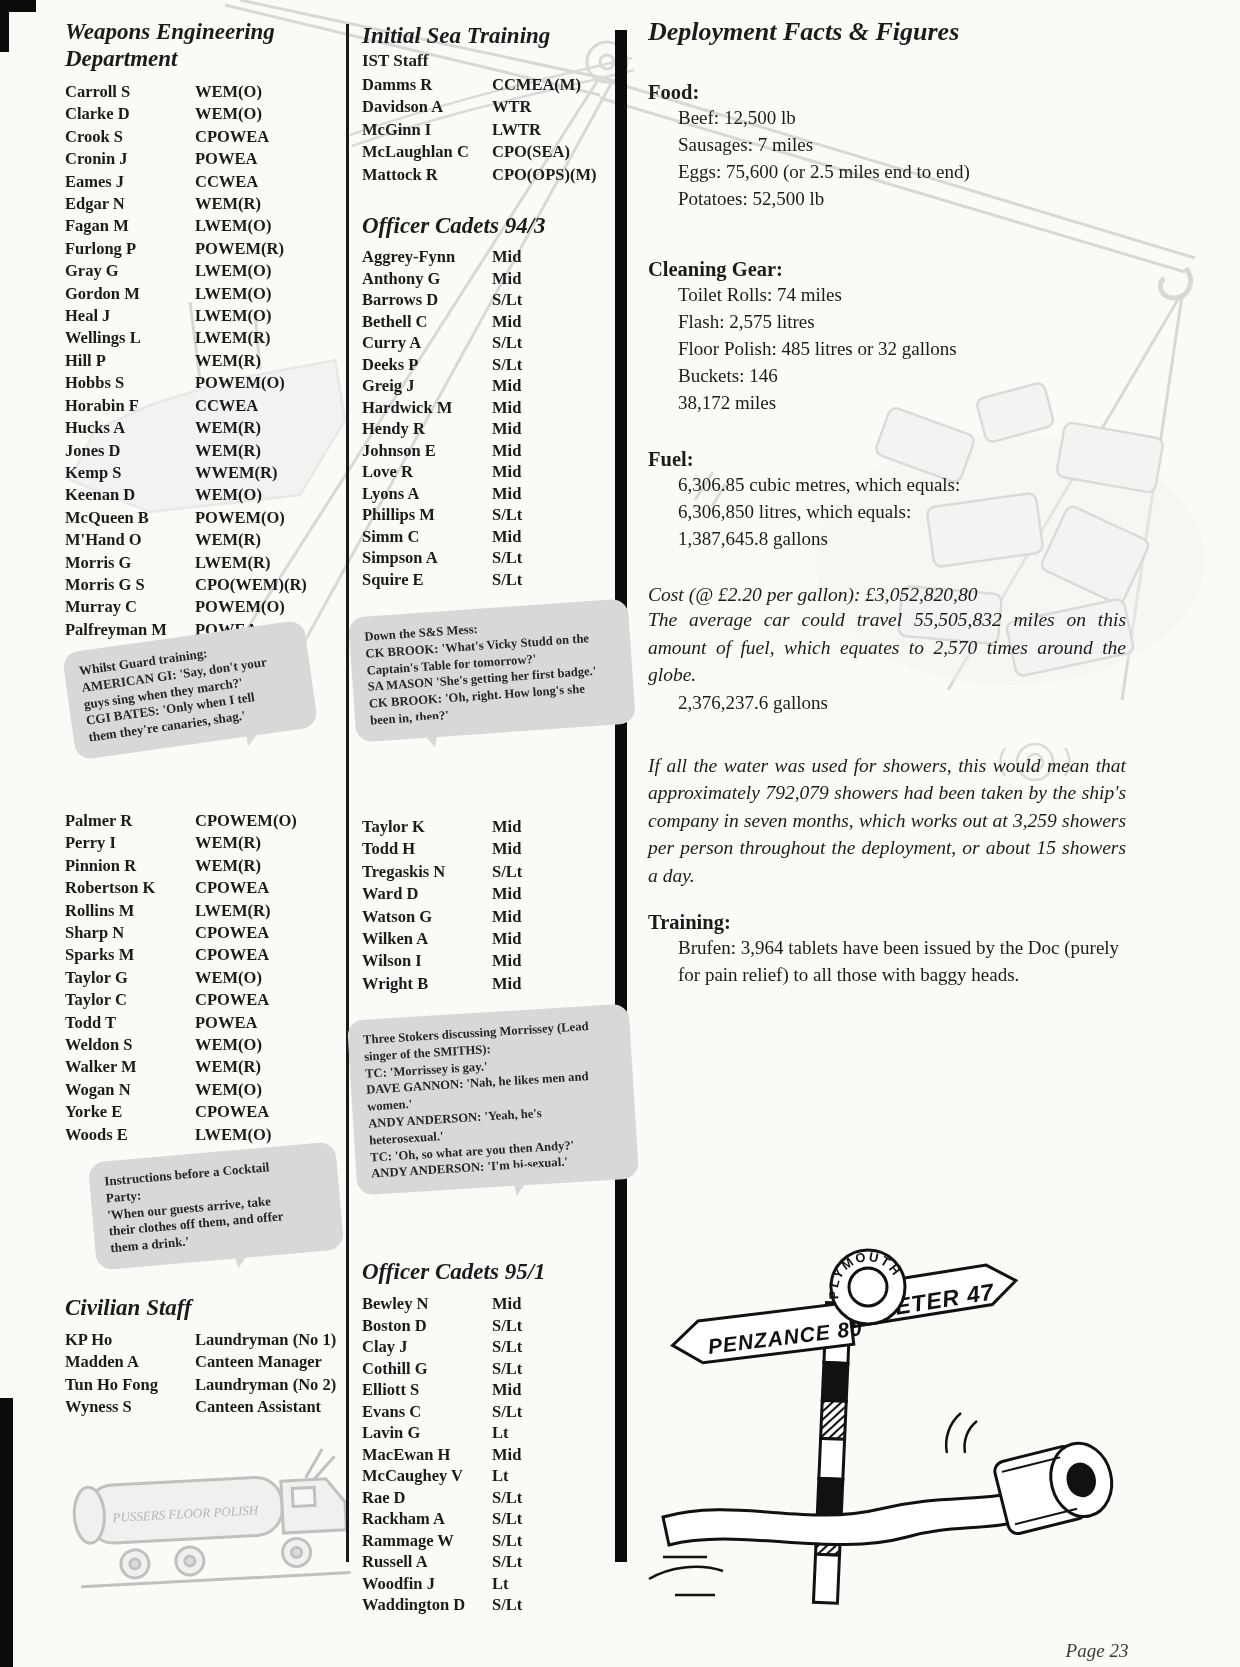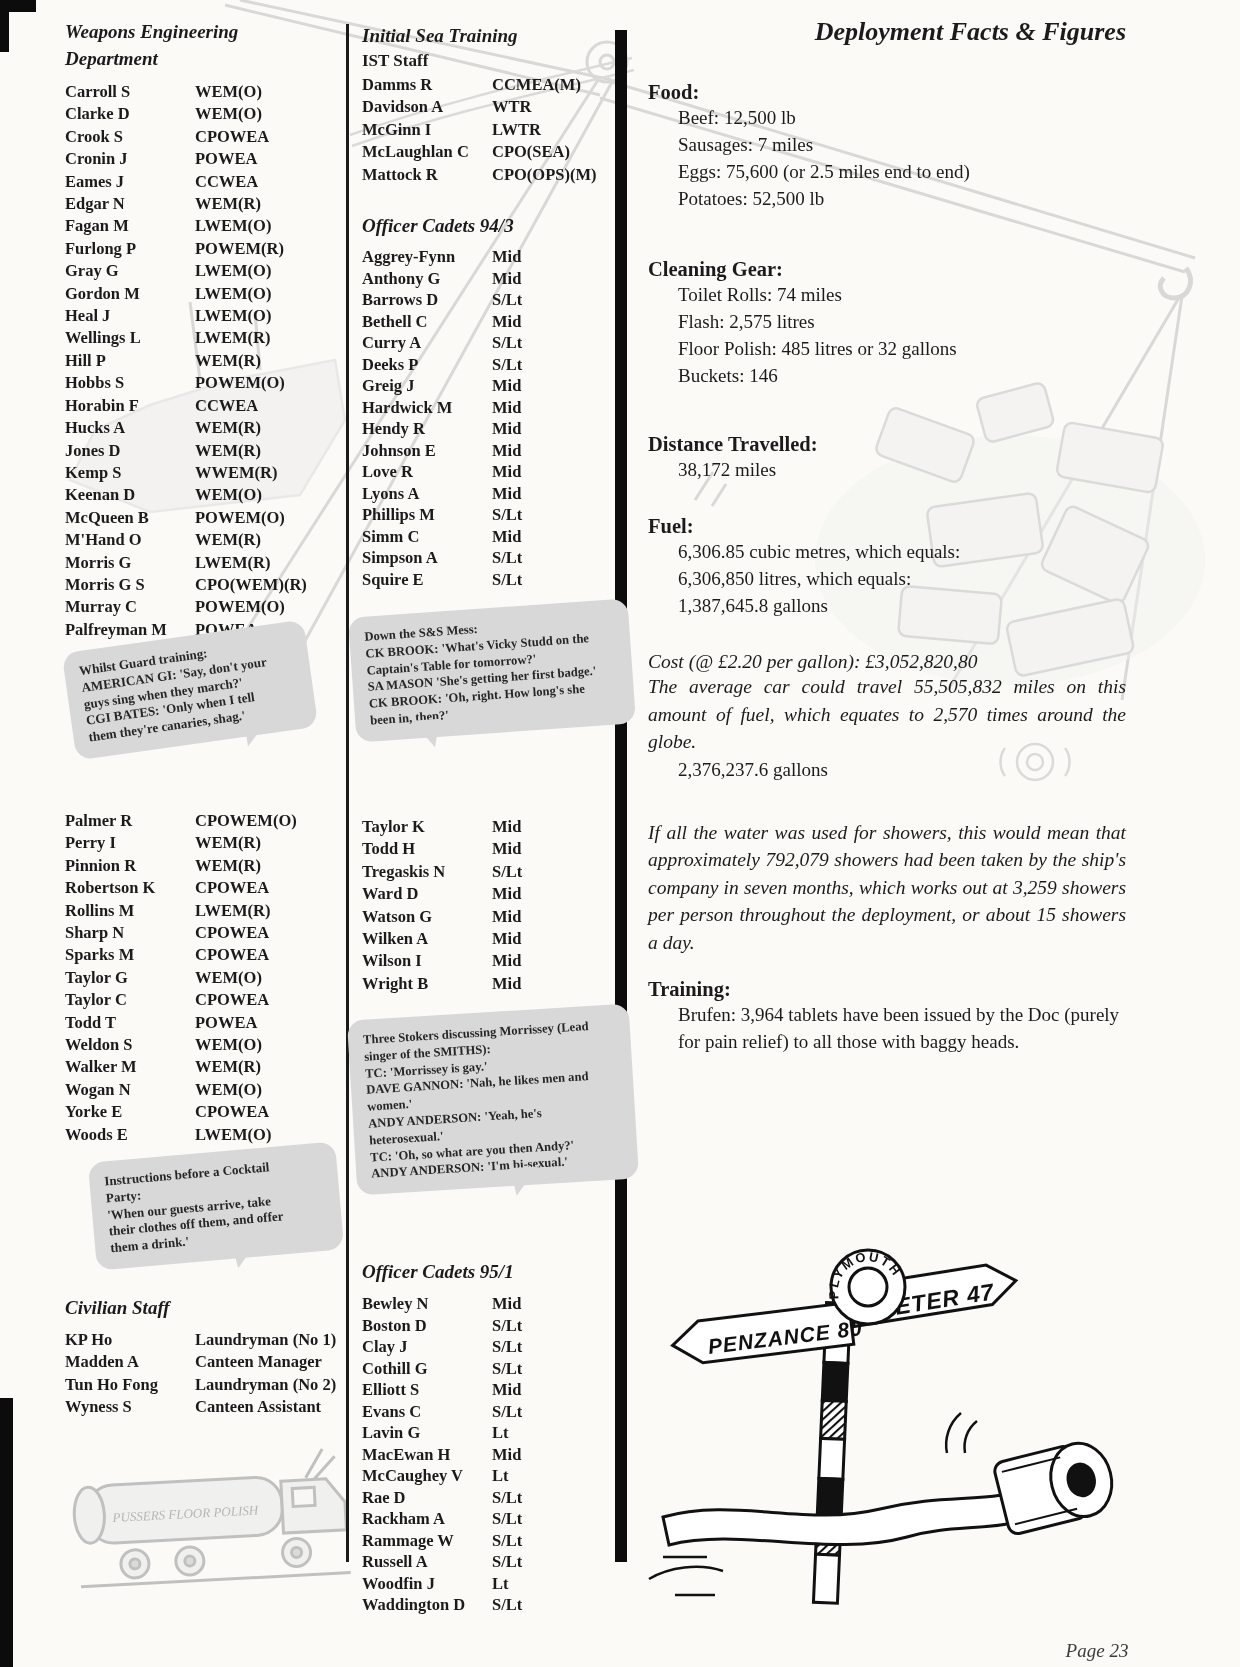--- a/index.html
+++ b/index.html
@@ -6,22 +6,22 @@
   body { background:#e8e8e4; }
   .page {
     position:relative; width:1240px; height:1667px; margin:0 auto;
     background:#fbfaf7; font-family:"Liberation Serif", serif; color:#1b1b1b;
     overflow:hidden;
   }
   .abs { position:absolute; }
   svg { display:block; }
 
   
-  .sec-title { font-size:19px; font-weight:bold; font-style:italic; line-height:27px; white-space:pre-line; }
-  .sec-title.big { font-size:26px;text-align:right; }
+  .sec-title { font-size:23px; font-weight:bold; font-style:italic; line-height:27px; white-space:pre-line; }
+  .sec-title.big { font-size:26px; }
   .sub { font-weight:bold; font-size:17px; }
 
   
   .plist .prow { display:flex; line-height:22.4px; }
   .plist.tight .prow { line-height:21.5px; }
   .plist .nm { width:130px; font-weight:bold; font-size:16.5px; flex:none; }
   .plist .rk { font-weight:bold; font-size:16.5px; }
 
   
   .bubble {
@@ -546,21 +546,20 @@
       </div>
 
     <div class="fact-h" style="margin-top:46px">Cleaning Gear:</div>
     <div class="fact-items">
         <div class="fact-item">Toilet Rolls: 74 miles</div>
         <div class="fact-item">Flash: 2,575 litres</div>
         <div class="fact-item">Floor Polish: 485 litres or 32 gallons</div>
         <div class="fact-item">Buckets: 146</div>
       </div>
 
-    <div class="fact-h" style="margin-top:44px">Distance Travelled:</div>
     <div class="fact-items">
         <div class="fact-item">38,172 miles</div>
       </div>
 
     <div class="fact-h" style="margin-top:32px">Fuel:</div>
     <div class="fact-items">
         <div class="fact-item">6,306.85 cubic metres, which equals:</div>
         <div class="fact-item">6,306,850 litres, which equals:</div>
         <div class="fact-item">1,387,645.8 gallons</div>
       </div>

